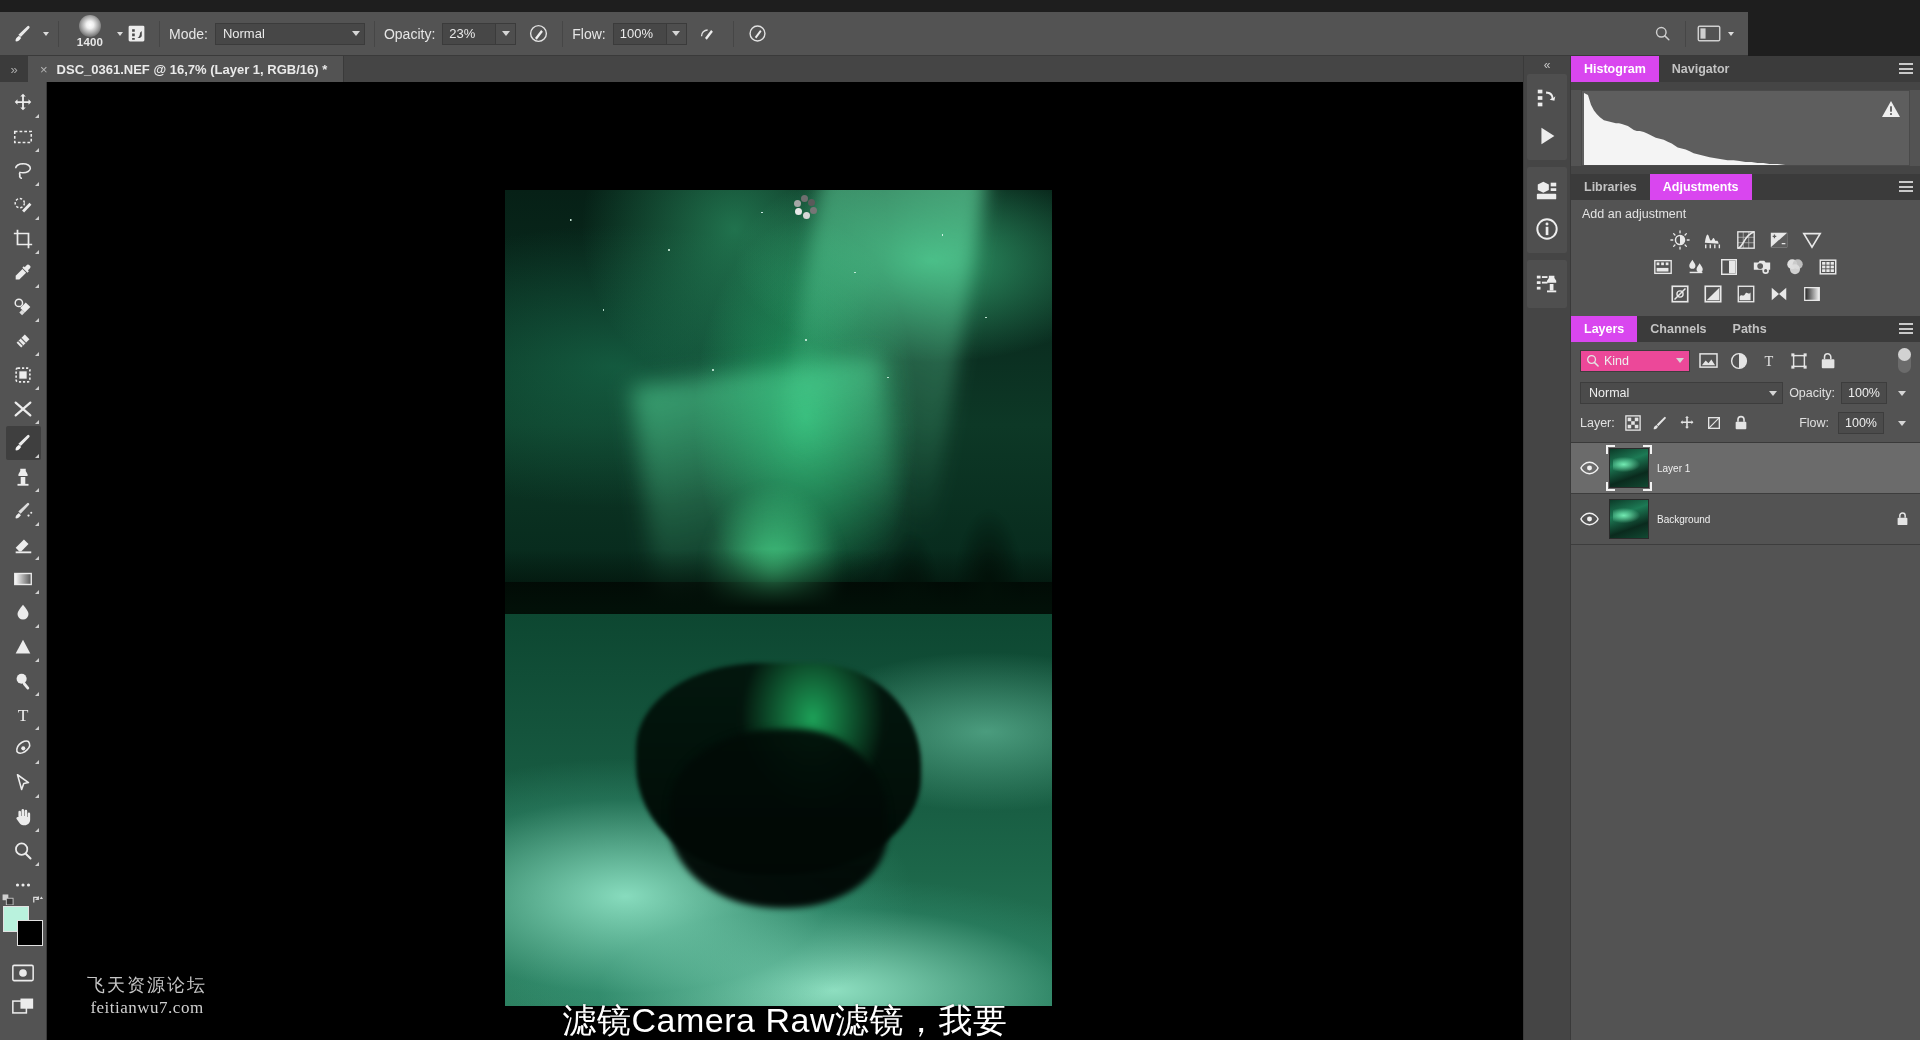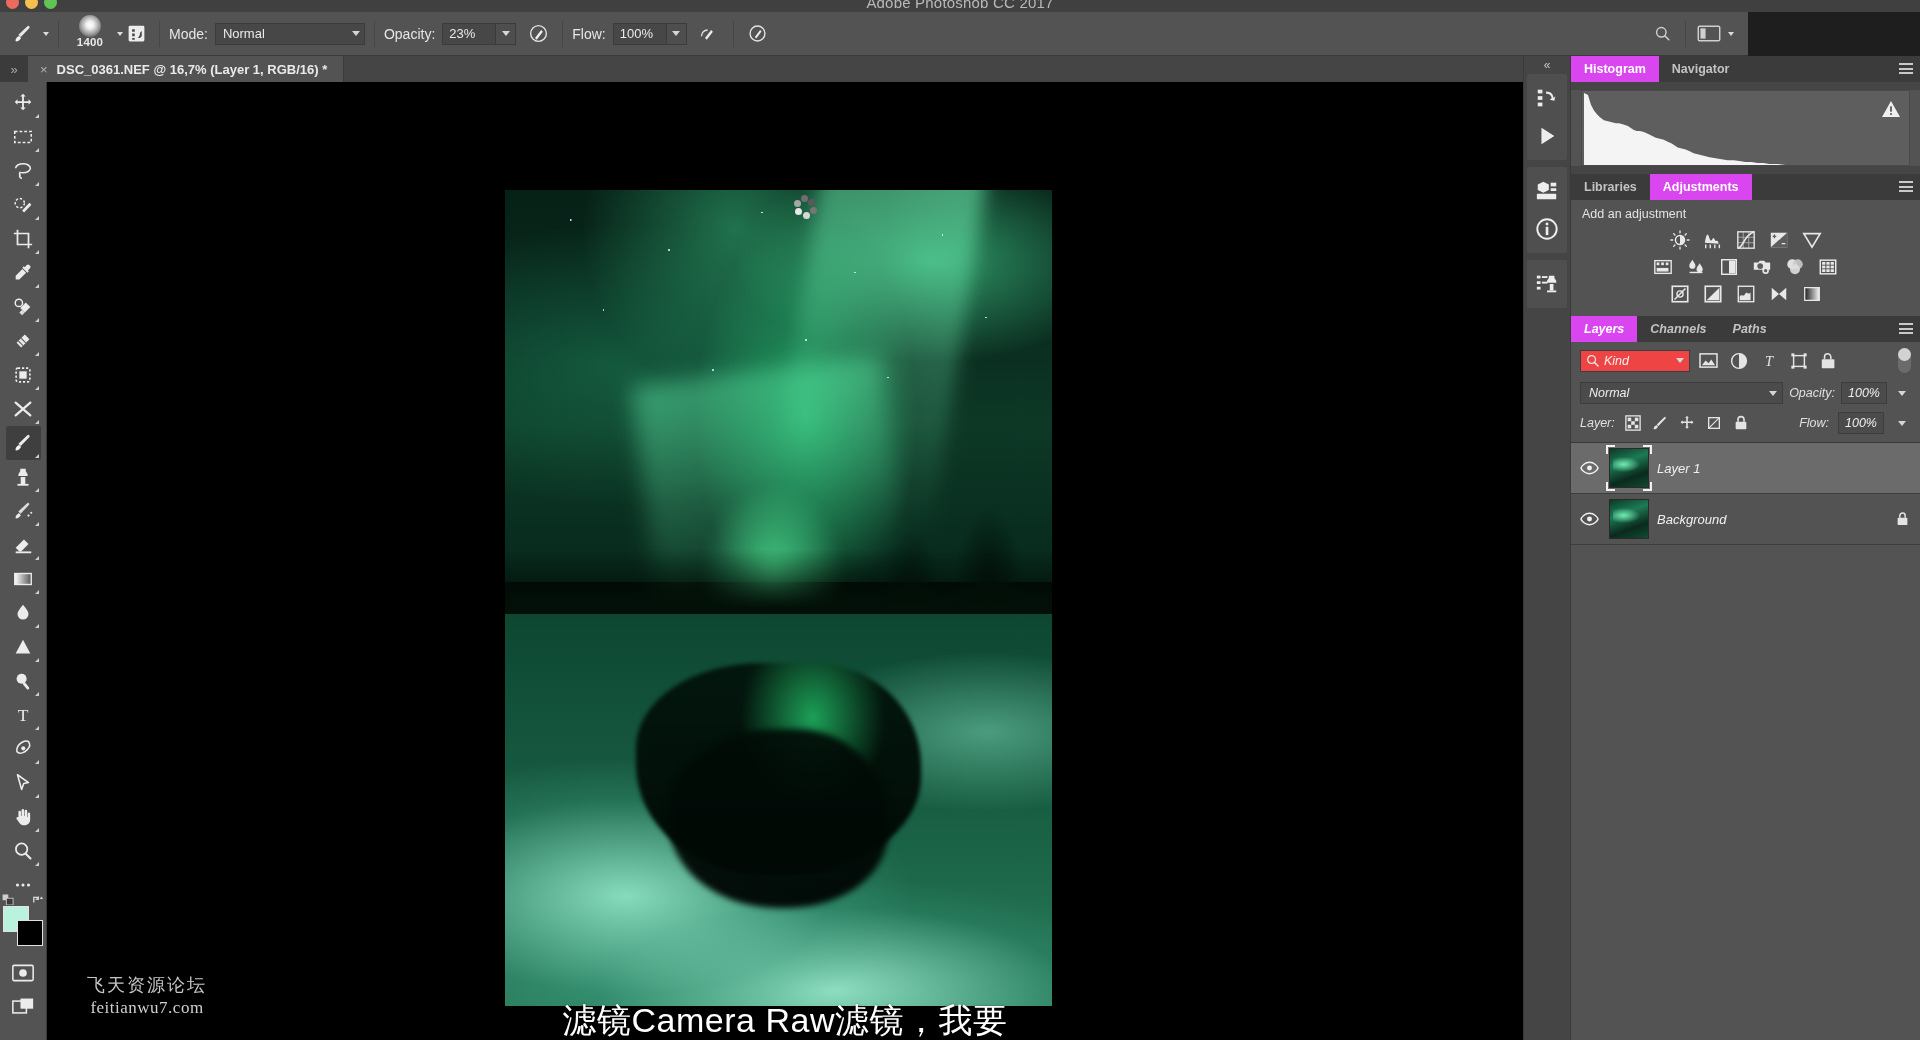--- a/index.html
+++ b/index.html
@@ -243,21 +243,21 @@
   .adj-title { padding:7px 11px 3px 11px; font-size:12.5px; color:#e3e3e3; }
   .adj-rows { padding:2px 0 9px 0; }
   .adj-row { display:flex; justify-content:center; gap:11px; padding:3px 0; }
   .adj-icon { width:22px; height:21px; display:flex; align-items:center; justify-content:center; }
 
   
   .filter-row {
     display:flex; align-items:center; gap:7px; padding:6px 9px 6px 9px;
   }
   .kind-select {
-    flex:0 0 110px; height:22px; background:#ef4444; border:1px solid #3d3d3d;
+    flex:0 0 110px; height:22px; background:#ec4899; border:1px solid #3d3d3d;
     display:flex; align-items:center; gap:5px; padding:0 5px; font-size:12.5px; color:#eee;
   }
   .kind-select .caret { margin-left:auto; }
   .filter-icon { width:23px; height:21px; display:flex; align-items:center; justify-content:center; }
   .filter-toggle { margin-left:auto; width:13px; height:25px; background:#6b6b6b; border-radius:7px;
     position:relative; }
   .filter-toggle::after{content:"";position:absolute;left:0;top:0;width:13px;height:13px;border-radius:50%;background:#d2d2d2;}
 
   .blend-row { display:flex; align-items:center; gap:6px; padding:3px 9px 5px 9px; }
   .blend-select { flex:1 1 auto; height:22px; background:#4b4b4b; border:1px solid #3d3d3d;
@@ -278,38 +278,30 @@
   }
   .layer-row.selected { background:#6b6b6b; }
   .eye { width:24px; display:flex; align-items:center; justify-content:center; }
   .thumb { width:40px; height:40px; position:relative; flex:0 0 40px;
     background:linear-gradient(160deg,#0c3a28 0%,#1d7a55 35%,#0a2a1d 70%,#124a33 100%);
     border:1px solid #2a2a2a; }
   .thumb .aur { position:absolute; left:8%; top:20%; width:70%; height:40%;
     background:radial-gradient(ellipse at 40% 50%, rgba(130,255,195,.85), rgba(20,120,80,0) 72%); }
   .thumb-sel-brk { position:absolute; left:-4px; top:-4px; right:-4px; bottom:-4px; }
   .thumb-sel-brk i { position:absolute; width:9px; height:9px; }
-  .layer-name { font-size:13px; color:#f0f0f0; flex:1 1 auto; }
+  .layer-name { font-size:10px; color:#f0f0f0; flex:1 1 auto; }
   .layer-lock { width:18px;height:18px;display:flex;align-items:center;justify-content:center; }
 
   svg { display:block; }
 </style>
 </head>
 <body>
 
 <div class="app">
 
-  <div class="titlebar">
-    <div class="traffic">
-      <span class="tl-close"></span>
-      <span class="tl-min"></span>
-      <span class="tl-max"></span>
-    </div>
-    <div class="app-title">Adobe Photoshop CC 2017</div>
-  </div>
 
   <div class="optionsbar">
     <div class="ob-item">
       <span class="tool-icon-lg">
         <svg width="22" height="22" viewBox="0 0 24 24">
             <path d="M4 20c1.5.4 3.2-.2 4.2-1.4l1.8-2.2-2.4-2.4-2.2 1.8C4.2 16.8 3.6 18.5 4 20z" fill="#f2f2f2"></path>
             <path d="M9.6 15.4l9.2-9.8a1.4 1.4 0 0 0-2-2l-9.8 9.2z" fill="#e8e8e8"></path>
           </svg>
       </span>
       <span class="caret-sm"></span>
@@ -865,21 +857,21 @@
                     </linearGradient>
                   </defs>
                   <rect x="3" y="4" width="16" height="14" fill="url(#gm)" stroke="#e8e8e8" stroke-width="1.4"></rect>
                 </svg>
             </span>
           </div>
         </div>
       </div>
     </div>
 
-    <div style="flex:1 1 auto; display:flex; flex-direction:column;font-style:italic;">
+    <div style="flex:1 1 auto; display:flex; flex-direction:column;">
       <div class="panel-tabs">
         <div class="ptab active">Layers</div>
         <div class="ptab">Channels</div>
         <div class="ptab">Paths</div>
         <div class="pmenu">
             <span></span>
             <span></span>
             <span></span>
           </div>
       </div>

